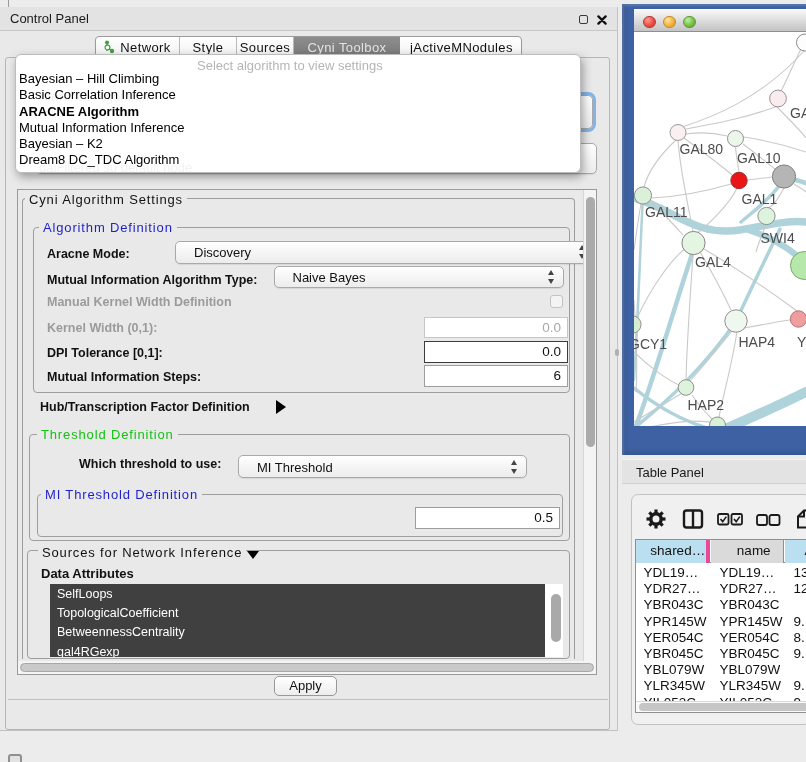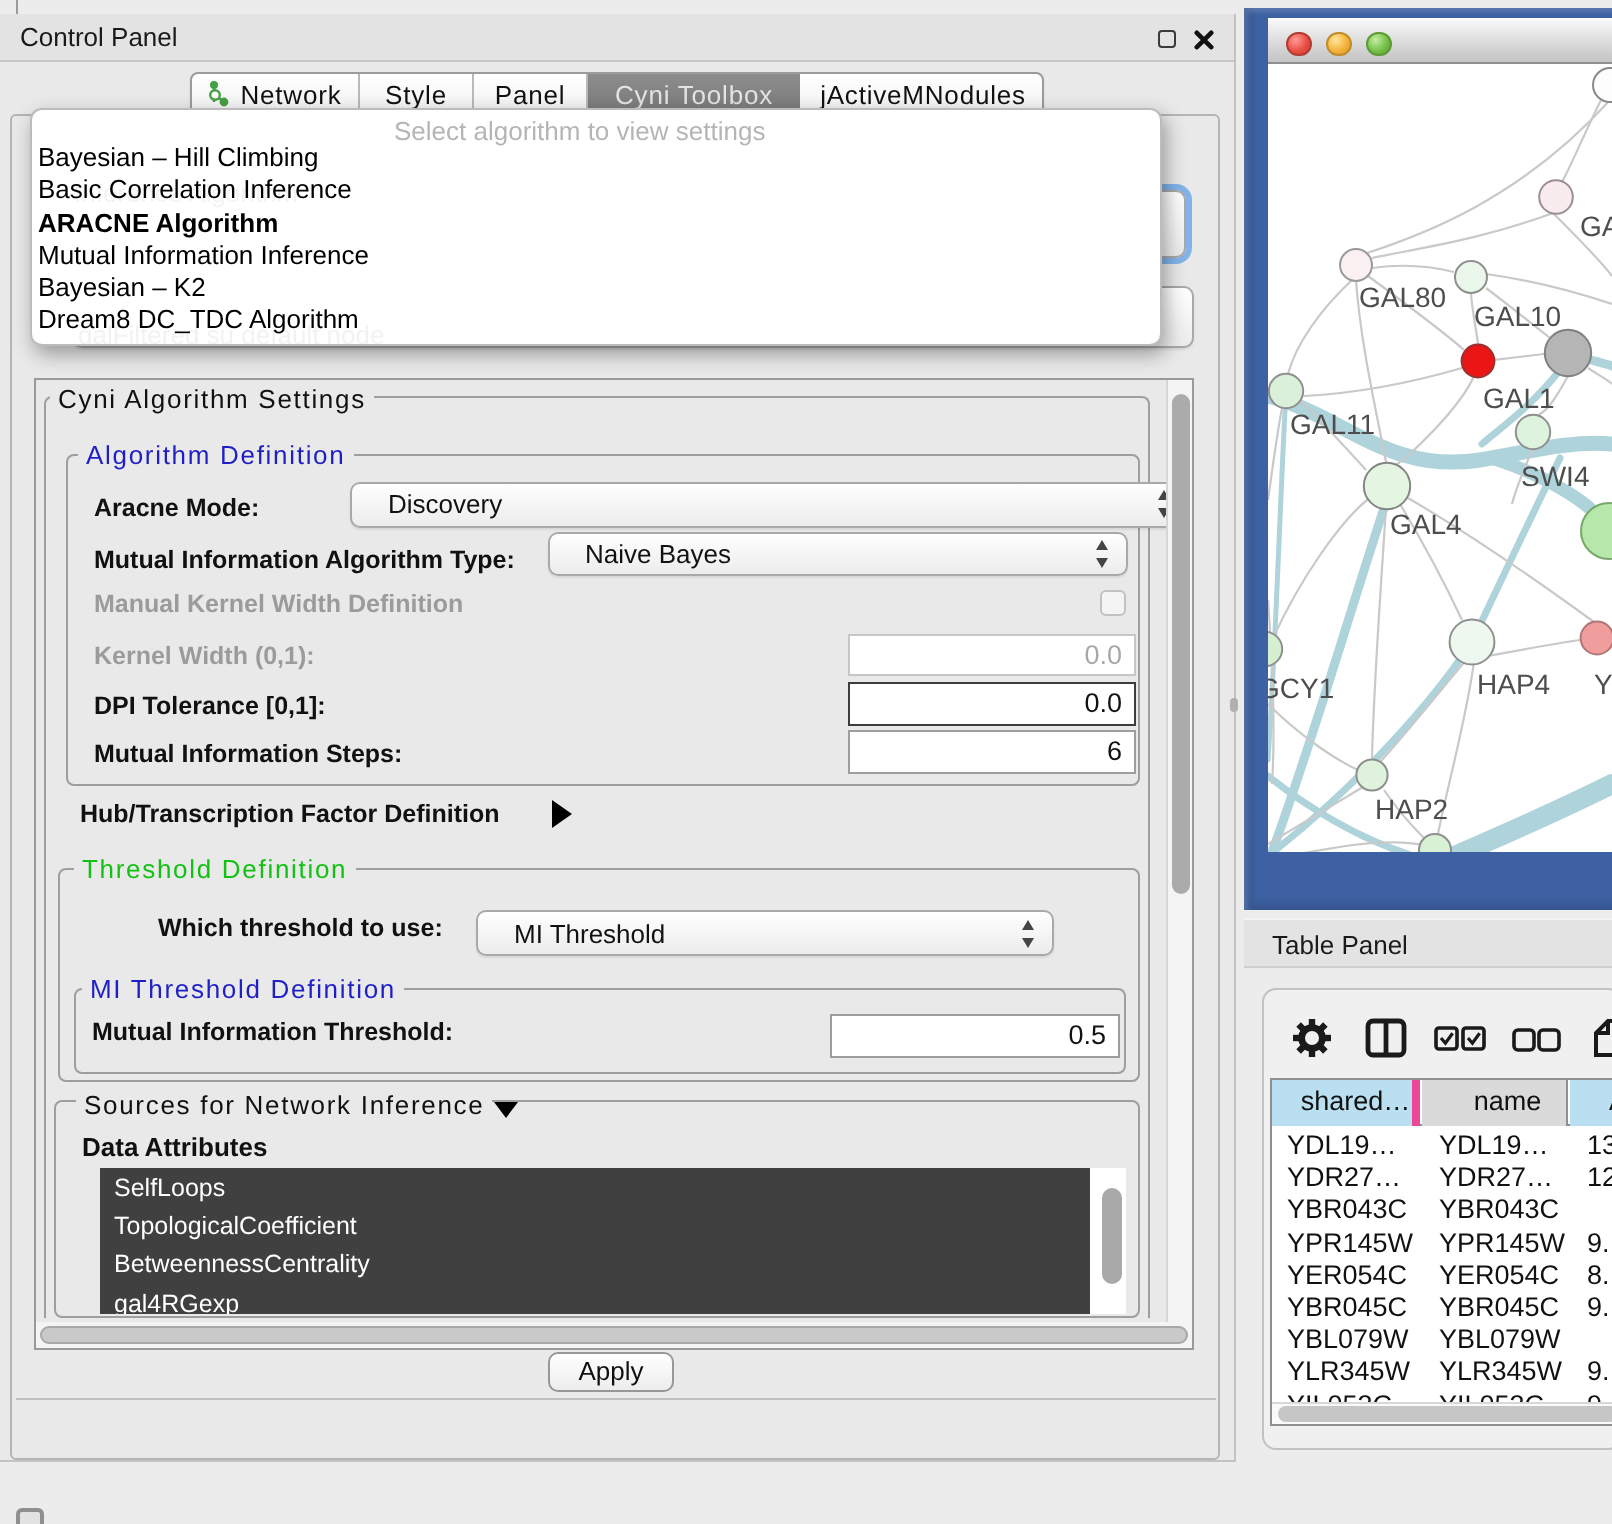--- a/index.html
+++ b/index.html
@@ -40,21 +40,21 @@
   <div class="abs" style="left:5px;top:50px;width:605px;height:673px;border:1px solid #b5b5b5;border-radius:3px;background:#e9e9e9;"></div>
 
   <div class="tabseg" style="left:95px;top:29px;width:427px;">
     <div class="seg" style="width:84px;"><svg width="12" height="14" viewBox="0 0 12 14" style="margin-right:4px;">
           <path d="M3,2.5 L3,11 M3,7 L8,11" stroke="#4a9a4a" stroke-width="1.2" fill="none"></path>
           <circle cx="3" cy="2.5" r="2" fill="#44a044"></circle>
           <circle cx="3.5" cy="7.5" r="2.4" fill="#fff" stroke="#44a044" stroke-width="1.2"></circle>
           <circle cx="8" cy="11" r="2.2" fill="#44a044"></circle>
         </svg>Network</div>
     <div class="seg" style="width:57px;">Style</div>
-    <div class="seg" style="width:57px;">Panel</div>
+    <div class="seg" style="width:57px;">Sources</div>
     <div class="seg sel" style="width:106px;">Cyni Toolbox</div>
     <div class="seg" style="width:123px;">jActiveMNodules</div>
   </div>
 
   <div class="combo" style="left:36px;top:136px;width:561px;height:31px;"></div>
 
   <div class="combo" style="left:36px;top:88px;width:557px;height:34px;box-shadow:0 0 0 3px rgba(95,160,235,0.75);"></div>
 
   <div class="abs" style="left:17px;top:182px;width:580px;height:486px;border:1px solid #9a9a9a;background:#e9e9e9;"></div>
 
@@ -95,21 +95,20 @@
 
   <div class="lbl abs" style="left:79px;top:450px;">Which threshold to use:</div>
   <div class="combo" style="left:238px;top:448px;width:289px;height:23px;">
       <span class="ct">MI Threshold</span>
       <span class="spin"></span>
     </div>
 
   <div class="group" style="left:37px;top:487px;width:526px;height:43px;"></div>
   <div class="gtitle" style="left:41px;top:481px;color:#1f1fc8;">MI Threshold Definition</div>
 
-  <div class="lbl abs" style="left:46px;top:502px;">Mutual Information Threshold:</div>
   <div class="tfield" style="left:415px;top:500px;width:145px;height:22px;line-height:20px;">0.5</div>
 
   <div class="group" style="left:27px;top:543px;width:543px;height:108.5px;"></div>
   <div class="gtitle" style="left:38px;top:539px;color:#111;">Sources for Network Inference</div>
   <div class="abs" style="left:247px;top:543.5px;width:0;height:0;border-left:6.5px solid transparent;border-right:6.5px solid transparent;border-top:8.5px solid #000;"></div>
 
   <div class="lbl abs" style="left:41px;top:559px;font-size:13px;">Data Attributes</div>
 
   <div class="abs" style="left:50px;top:576.5px;width:513px;height:73px;background:#fff;overflow:hidden;">
     <div class="abs" style="left:0;top:0;width:495px;height:73px;background:#404040;color:#fff;font-size:12.5px;line-height:19.4px;padding:1px 0 0 7px;">

